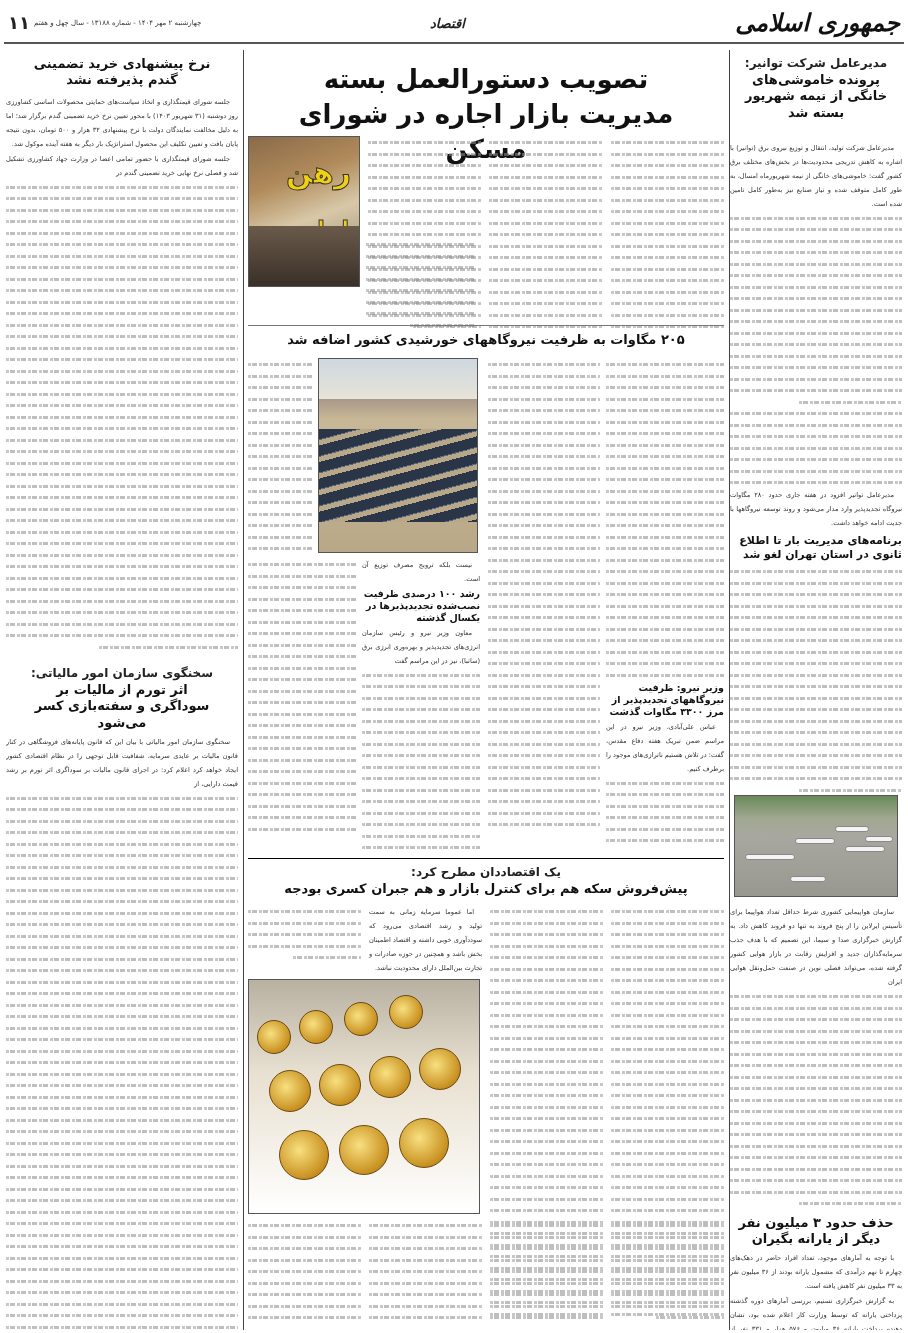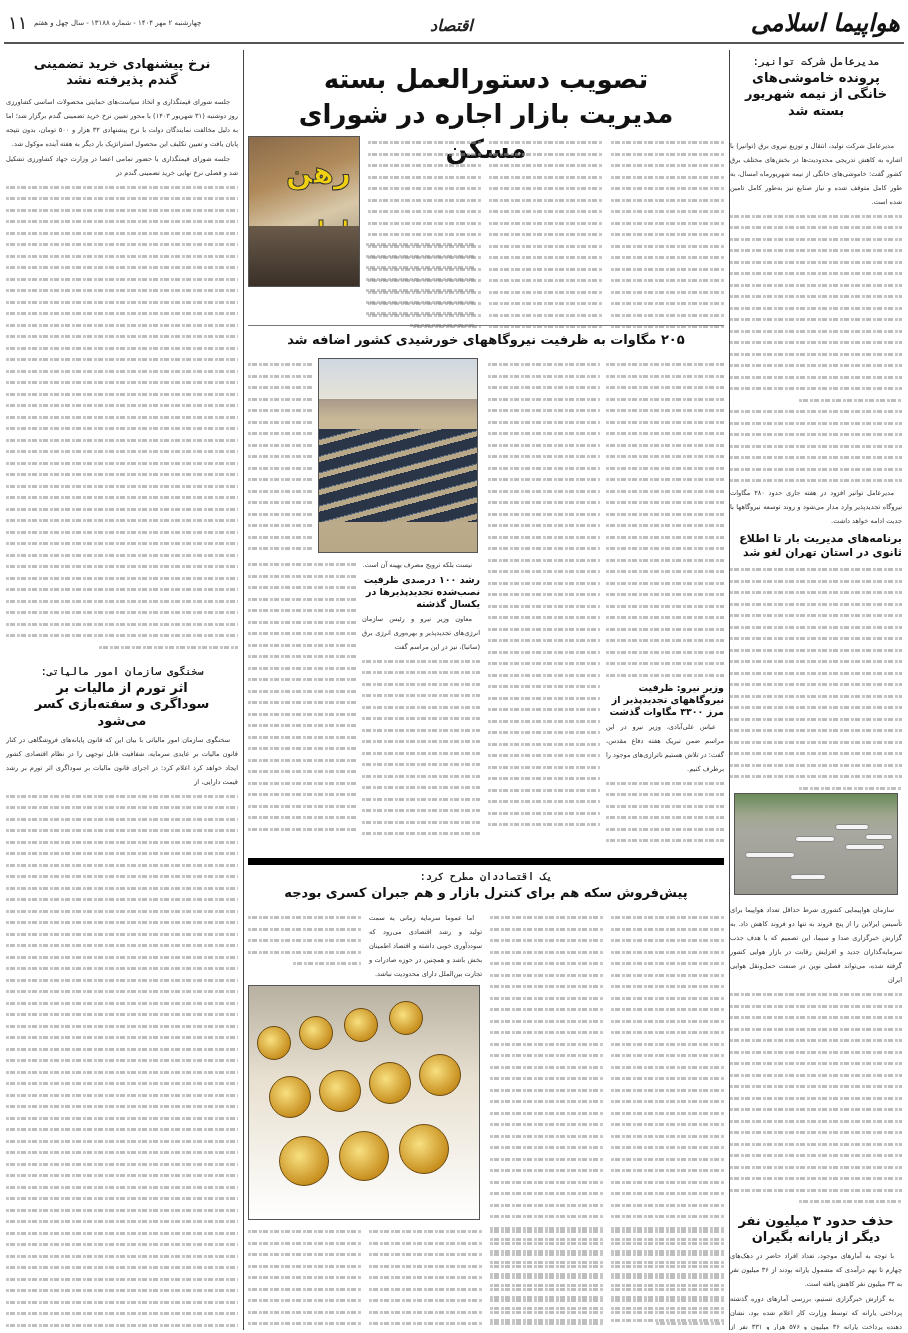--- a/index.html
+++ b/index.html
@@ -1,29 +1,29 @@
 <!DOCTYPE html>
 <html><head>
 <meta charset="utf-8">
 <style>
   * { box-sizing: border-box; margin: 0; padding: 0; }
   html, body { width: 908px; height: 1333px; background: #ffffff; overflow: hidden; }
   body { font-family: "DejaVu Sans", sans-serif; color: #222; direction: rtl; position: relative; }
 
   .masthead { position: absolute; top: 0; left: 0; width: 908px; height: 44px; }
   .masthead .logo { position: absolute; right: 8px; top: 8px; font-family: "DejaVu Serif", serif; font-size: 24px; font-weight: bold; font-style: italic; color: #111; }
-  .masthead .section { position: absolute; left: 430px; top: 16px; font-family: "DejaVu Serif", serif; font-size: 16px; font-weight: bold; font-style: italic; }
-  .masthead .pagenum { position: absolute; left: 8px; top: 12px; font-size: 18px; font-weight: normal; direction: ltr; }
+  .masthead .section { position: absolute; left: 430px; top: 16px; font-family: "DejaVu Serif", serif; font-size: 13px; font-weight: bold; font-style: italic; }
+  .masthead .pagenum { position: absolute; left: 8px; top: 12px; font-size: 18px; font-weight: bold; direction: ltr; }
   .masthead .dateline { position: absolute; left: 34px; top: 19px; font-size: 7px; color: #333; }
   .masthead .rule { position: absolute; left: 4px; right: 4px; top: 42px; height: 2px; background: #555; }
 
   .vrule { position: absolute; width: 1px; background: #444; }
 
   .col { position: absolute; overflow: hidden; }
-  .kicker { font-size: 10px; font-weight: bold; text-align: center; color: #222; margin-bottom: 2px; font-family: Liberation Mono, monospace; }
+  .kicker { font-size: 12px; font-weight: bold; text-align: center; color: #222; margin-bottom: 2px; }
   .headline { font-weight: bold; text-align: center; color: #111; line-height: 1.25; }
   .h-xl { font-size: 26px; line-height: 1.35; }
   .h-md { font-size: 13px; }
   .h-sm { font-size: 11px; text-align: right; }
   .body { font-size: 6.6px; line-height: 14px; text-align: justify; color: #333; }
   .body p { text-indent: 8px; margin-bottom: 1px; }
   .lines { width: 100%; }
   .lines div { height: 11.5px; border-bottom: 0; position: relative; }
   .lines div::after { content: ""; position: absolute; right: 0; left: 0; top: 5px; height: 3px; background: repeating-linear-gradient(90deg, #9a9a9a 0 3px, transparent 3px 4px, #8a8a8a 4px 9px, transparent 9px 11px); opacity: 0.55; }
   .lines div.short::after { left: 40%; }
@@ -43,21 +43,21 @@
   .coin-photo { background: linear-gradient(180deg, #b8b0a0 0%, #e8e0d0 40%, #ffffff 100%); }
   .coin { position: absolute; width: 34px; height: 34px; border-radius: 50%; background: radial-gradient(circle at 40% 40%, #f8e080, #c89020 70%, #8a6010); border: 1px solid #6a4a10; }
 
   .plane-photo { background: linear-gradient(180deg, #6a8a5a 0%, #a0a890 22%, #a8a8a0 40%, #989890 100%); }
   .plane { position: absolute; height: 6px; background: #f4f4f4; border-radius: 3px; border: 1px solid #888; }
 </style>
 </head>
 <body>
 
 <div class="masthead">
-  <div class="logo">هواپیما اسلامی</div>
+  <div class="logo">جمهوری اسلامی</div>
   <div class="section">اقتصاد</div>
   <div class="pagenum">۱۱</div>
   <div class="dateline">چهارشنبه ۲ مهر ۱۴۰۴ - شماره ۱۳۱۸۸ - سال چهل و هفتم</div>
   <div class="rule"></div>
 </div>
 
 <div class="vrule" style="left:729px; top:50px; height:1280px;"></div>
 <div class="vrule" style="left:243px; top:50px; height:1280px;"></div>
 
 <div class="col" style="right:6px; top:48px; width:172px; height:1282px;">
@@ -381,21 +381,21 @@
         <div></div>
         <div></div>
         <div></div>
         <div></div>
         <div></div>
         <div></div>
       </div>
   </div>
   <div style="position:absolute; left:114px; top:232px; width:118px;">
     <div class="body">
-        <p>نیست بلکه ترویج مصرف بهینه آن است.</p>
+        <p>نیست بلکه ترویج مصرف توزیع آن است.</p>
       </div>
     <div class="headline h-sm" style="font-size:9.5px; margin:2px 0;">رشد ۱۰۰ درصدی ظرفیت نصب‌شده تجدیدپذیرها در یکسال گذشته</div>
     <div class="body">
         <p>معاون وزیر نیرو و رئیس سازمان انرژی‌های تجدیدپذیر و بهره‌وری انرژی برق (ساتبا)، نیز در این مراسم گفت</p>
       </div>
     <div class="lines">
         <div></div>
         <div></div>
         <div></div>
         <div></div>
@@ -408,21 +408,21 @@
         <div></div>
         <div></div>
         <div></div>
         <div></div>
         <div></div>
         <div></div>
       </div>
   </div>
 </div>
 
-<div class="col" style="left:248px; top:858px; width:476px; height:472px; border-top:7px solid #000000;">
+<div class="col" style="left:248px; top:858px; width:476px; height:472px; border-top:1px solid #000000;">
   <div class="kicker" style="margin-top:6px;">یک اقتصاددان مطرح کرد:</div>
   <div class="headline h-md" style="margin-bottom:15px;">پیش‌فروش سکه هم برای کنترل بازار و هم جبران کسری بودجه</div>
   <div style="position:absolute; right:0; top:46px; width:476px; display:flex; gap:8px;">
     <div class="lines" style="flex:1;">
         <div></div>
         <div></div>
         <div></div>
         <div></div>
         <div></div>
         <div></div>

